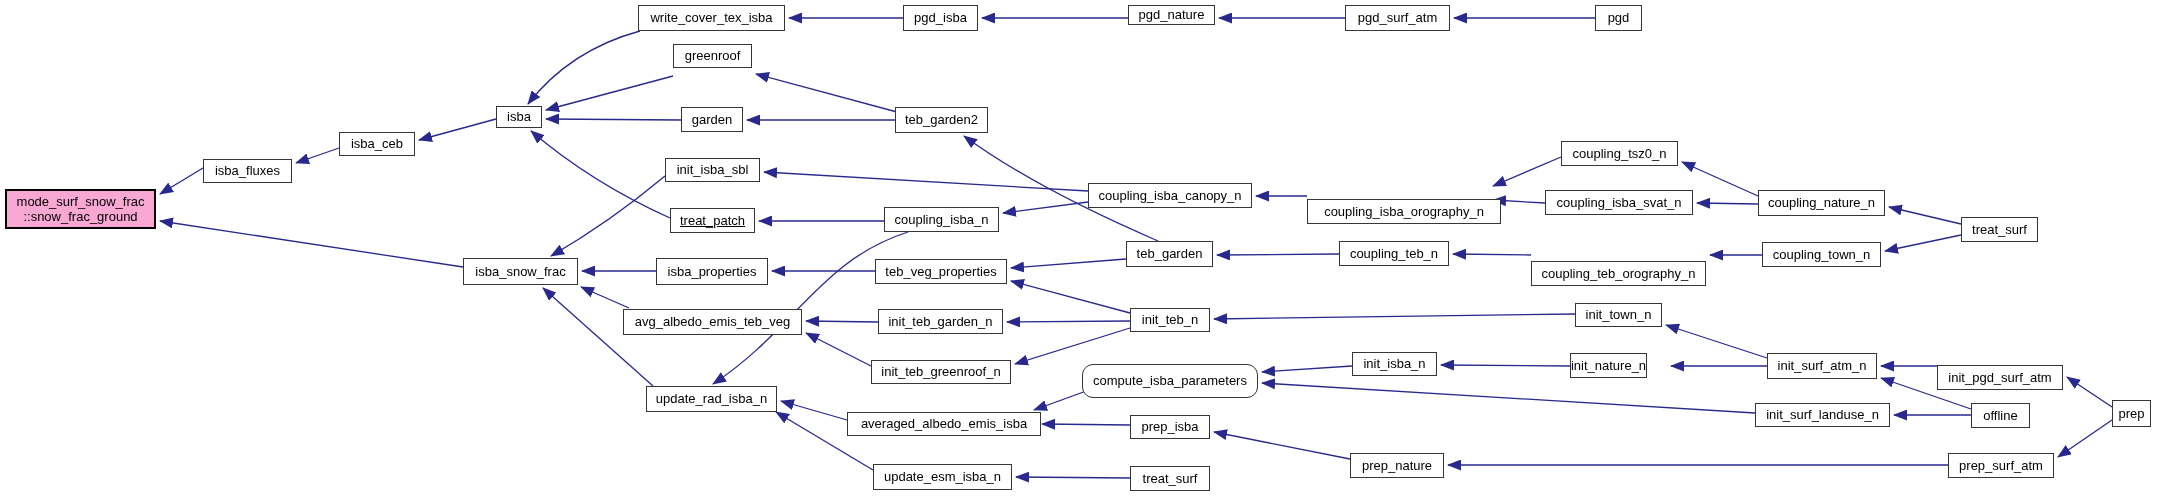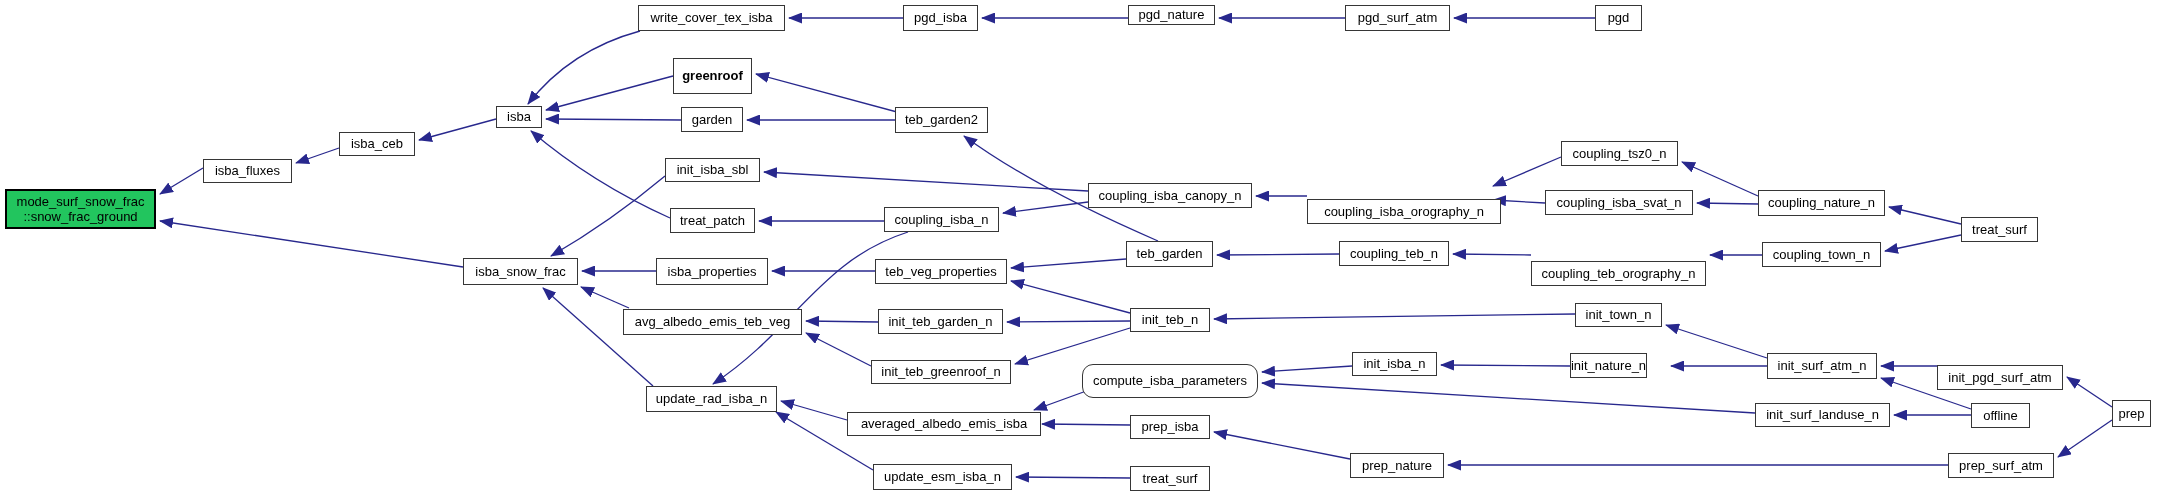--- a/index.html
+++ b/index.html
@@ -20,21 +20,21 @@
     flex-direction:column;
     align-items:center;
     justify-content:center;
     font-size:13px;
     line-height:1.18;
     color:#000000;
     white-space:nowrap;
     cursor:pointer;
   }
   .node.highlight{
-    background:#22c55e;
+    background:#f9a8d4;
     border:2px solid #000000;
     cursor:default;
   }
   .node span{display:block;}
 </style>
 </head>
 <body>
 
 <div id="graph">
     <svg id="edge-layer" width="2161" height="497">
@@ -123,33 +123,33 @@
     </div>
     <div class="node" style="left: 1128px; top: 5px; width: 87px; height: 20px;">
       <span>pgd_nature</span>
     </div>
     <div class="node" style="left: 1345px; top: 5px; width: 105px; height: 26px;">
       <span>pgd_surf_atm</span>
     </div>
     <div class="node" style="left: 1595px; top: 5px; width: 47px; height: 26px;">
       <span>pgd</span>
     </div>
-    <div class="node" style="left: 673px; top: 58px; width: 79px; height: 36px; font-weight: bold;">
+    <div class="node" style="left: 673px; top: 44px; width: 79px; height: 24px;">
       <span>greenroof</span>
     </div>
     <div class="node" style="left: 681px; top: 107px; width: 62px; height: 25px;">
       <span>garden</span>
     </div>
     <div class="node" style="left: 895px; top: 107px; width: 93px; height: 26px;">
       <span>teb_garden2</span>
     </div>
     <div class="node" style="left: 665px; top: 158px; width: 95px; height: 24px;">
       <span>init_isba_sbl</span>
     </div>
-    <div class="node" style="left: 670px; top: 208px; width: 85px; height: 25px;">
+    <div class="node" style="left: 670px; top: 208px; width: 85px; height: 25px; text-decoration: underline;">
       <span>treat_patch</span>
     </div>
     <div class="node" style="left: 884px; top: 207px; width: 115px; height: 25px;">
       <span>coupling_isba_n</span>
     </div>
     <div class="node" style="left: 1088px; top: 183px; width: 164px; height: 25px;">
       <span>coupling_isba_canopy_n</span>
     </div>
     <div class="node" style="left: 1307px; top: 199px; width: 194px; height: 25px;">
       <span>coupling_isba_orography_n</span>

